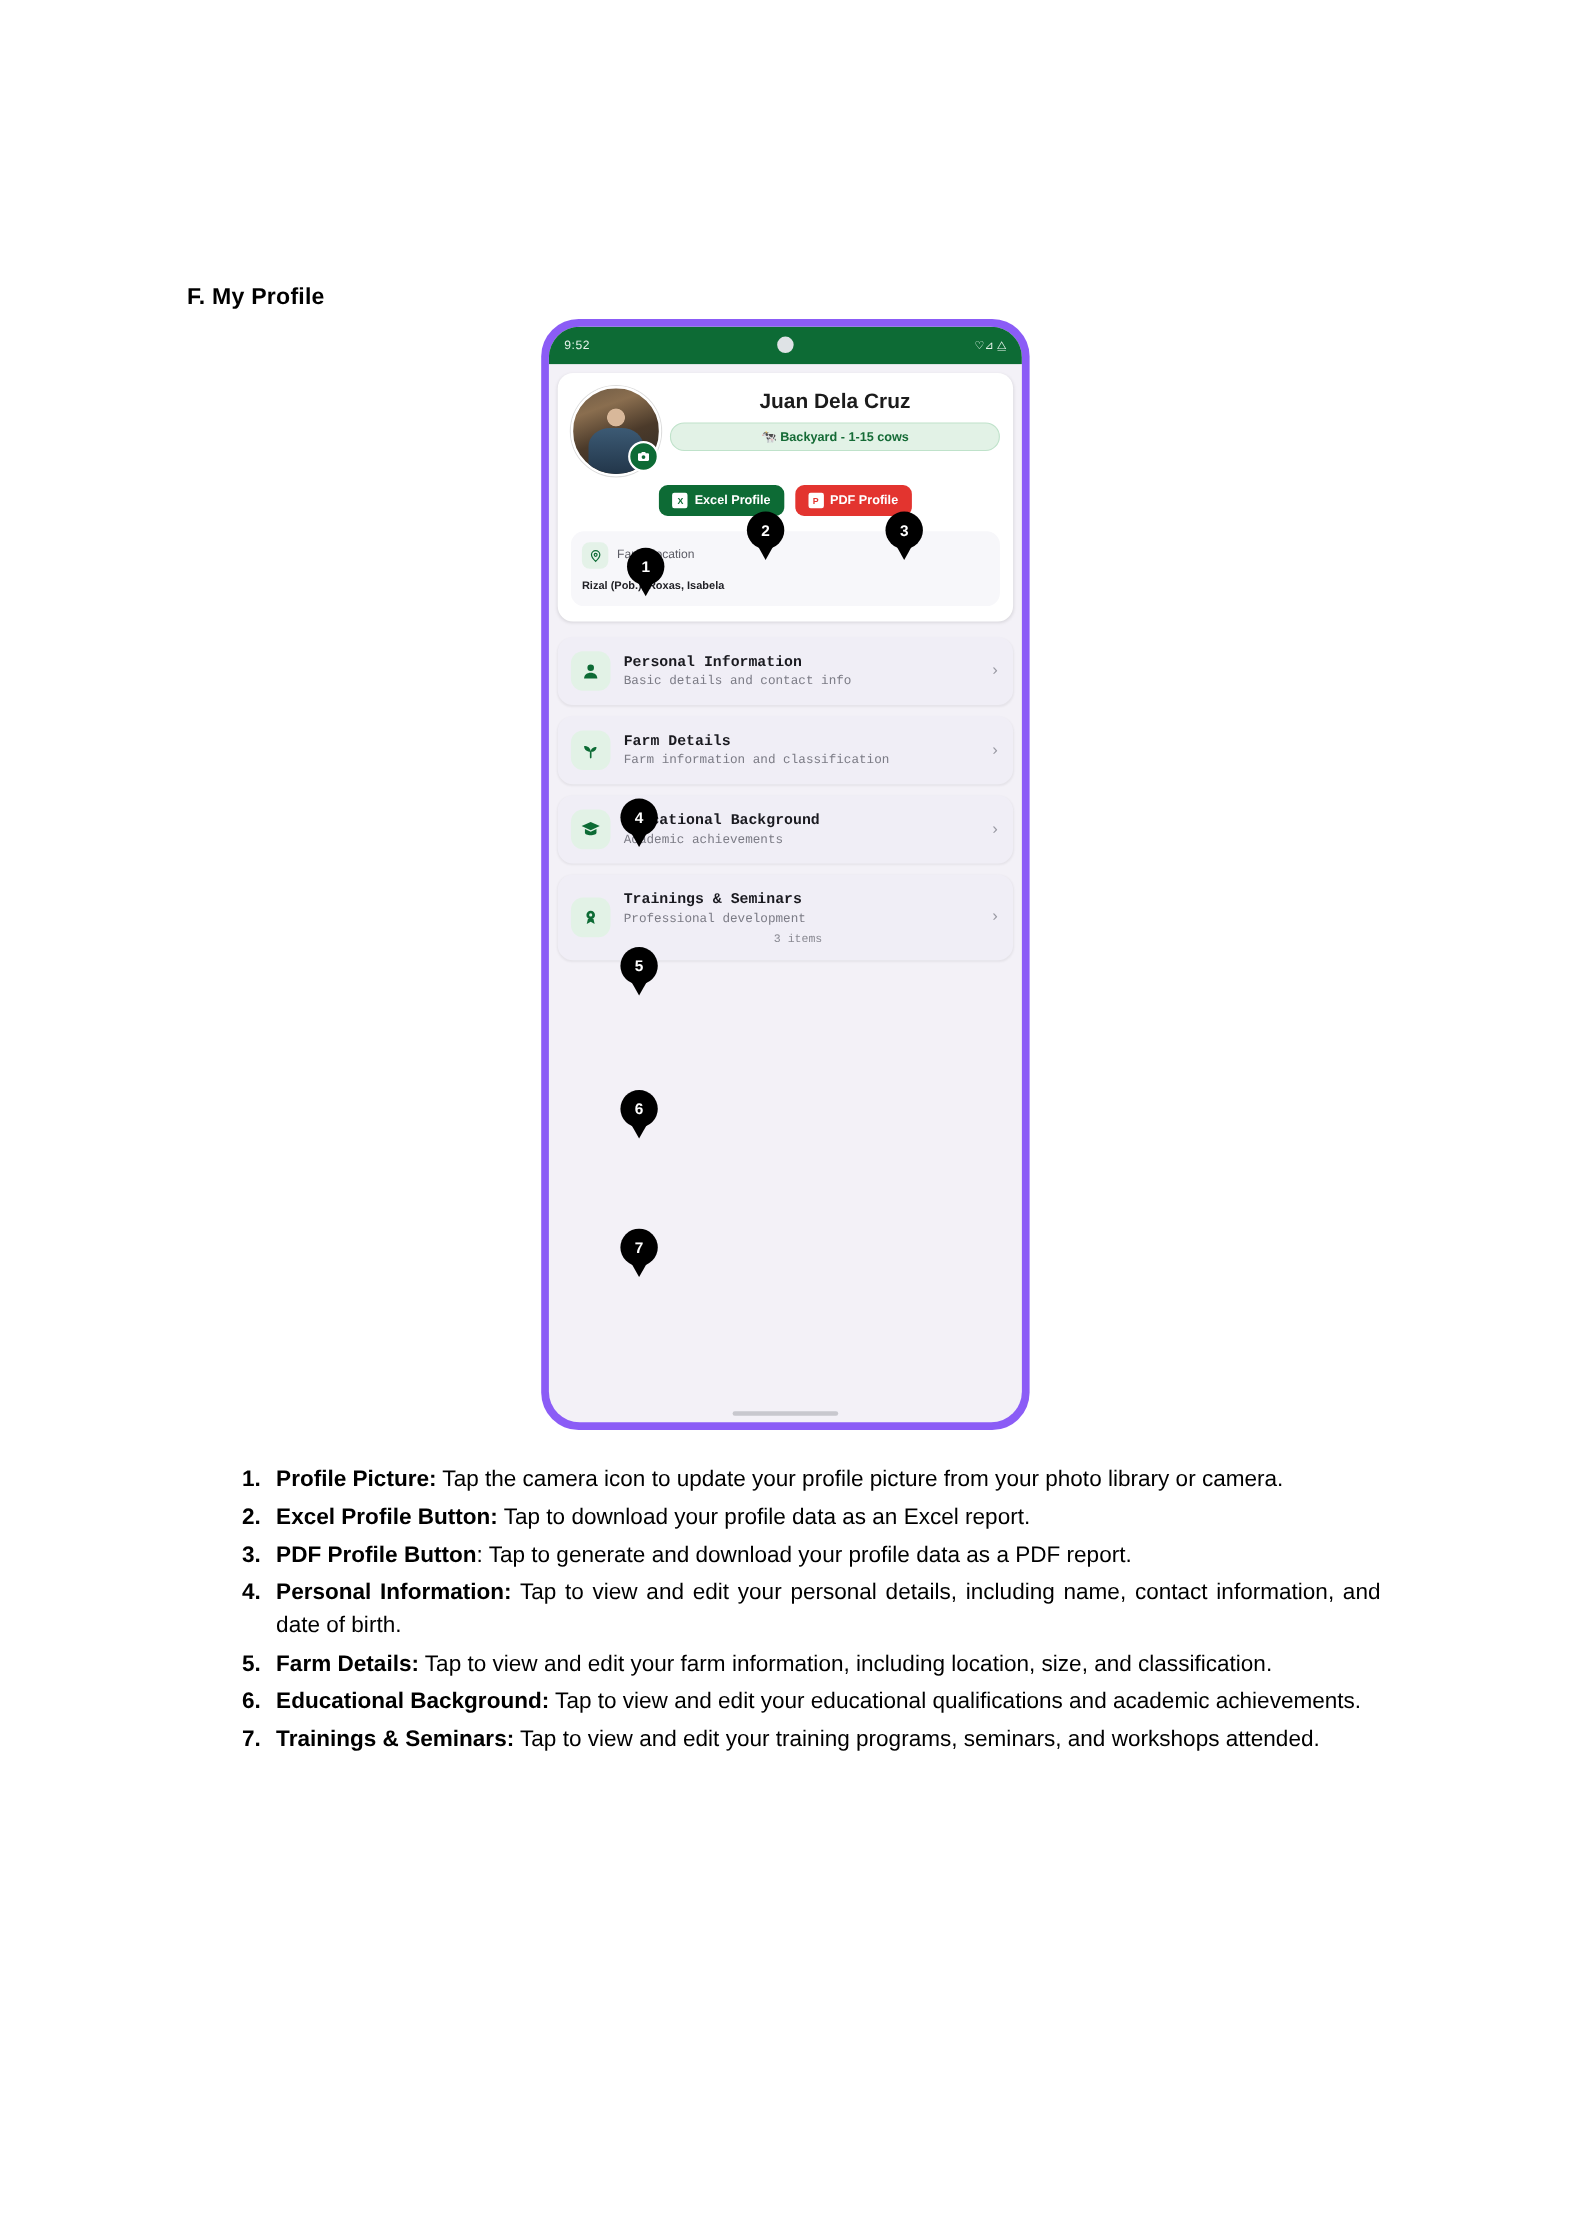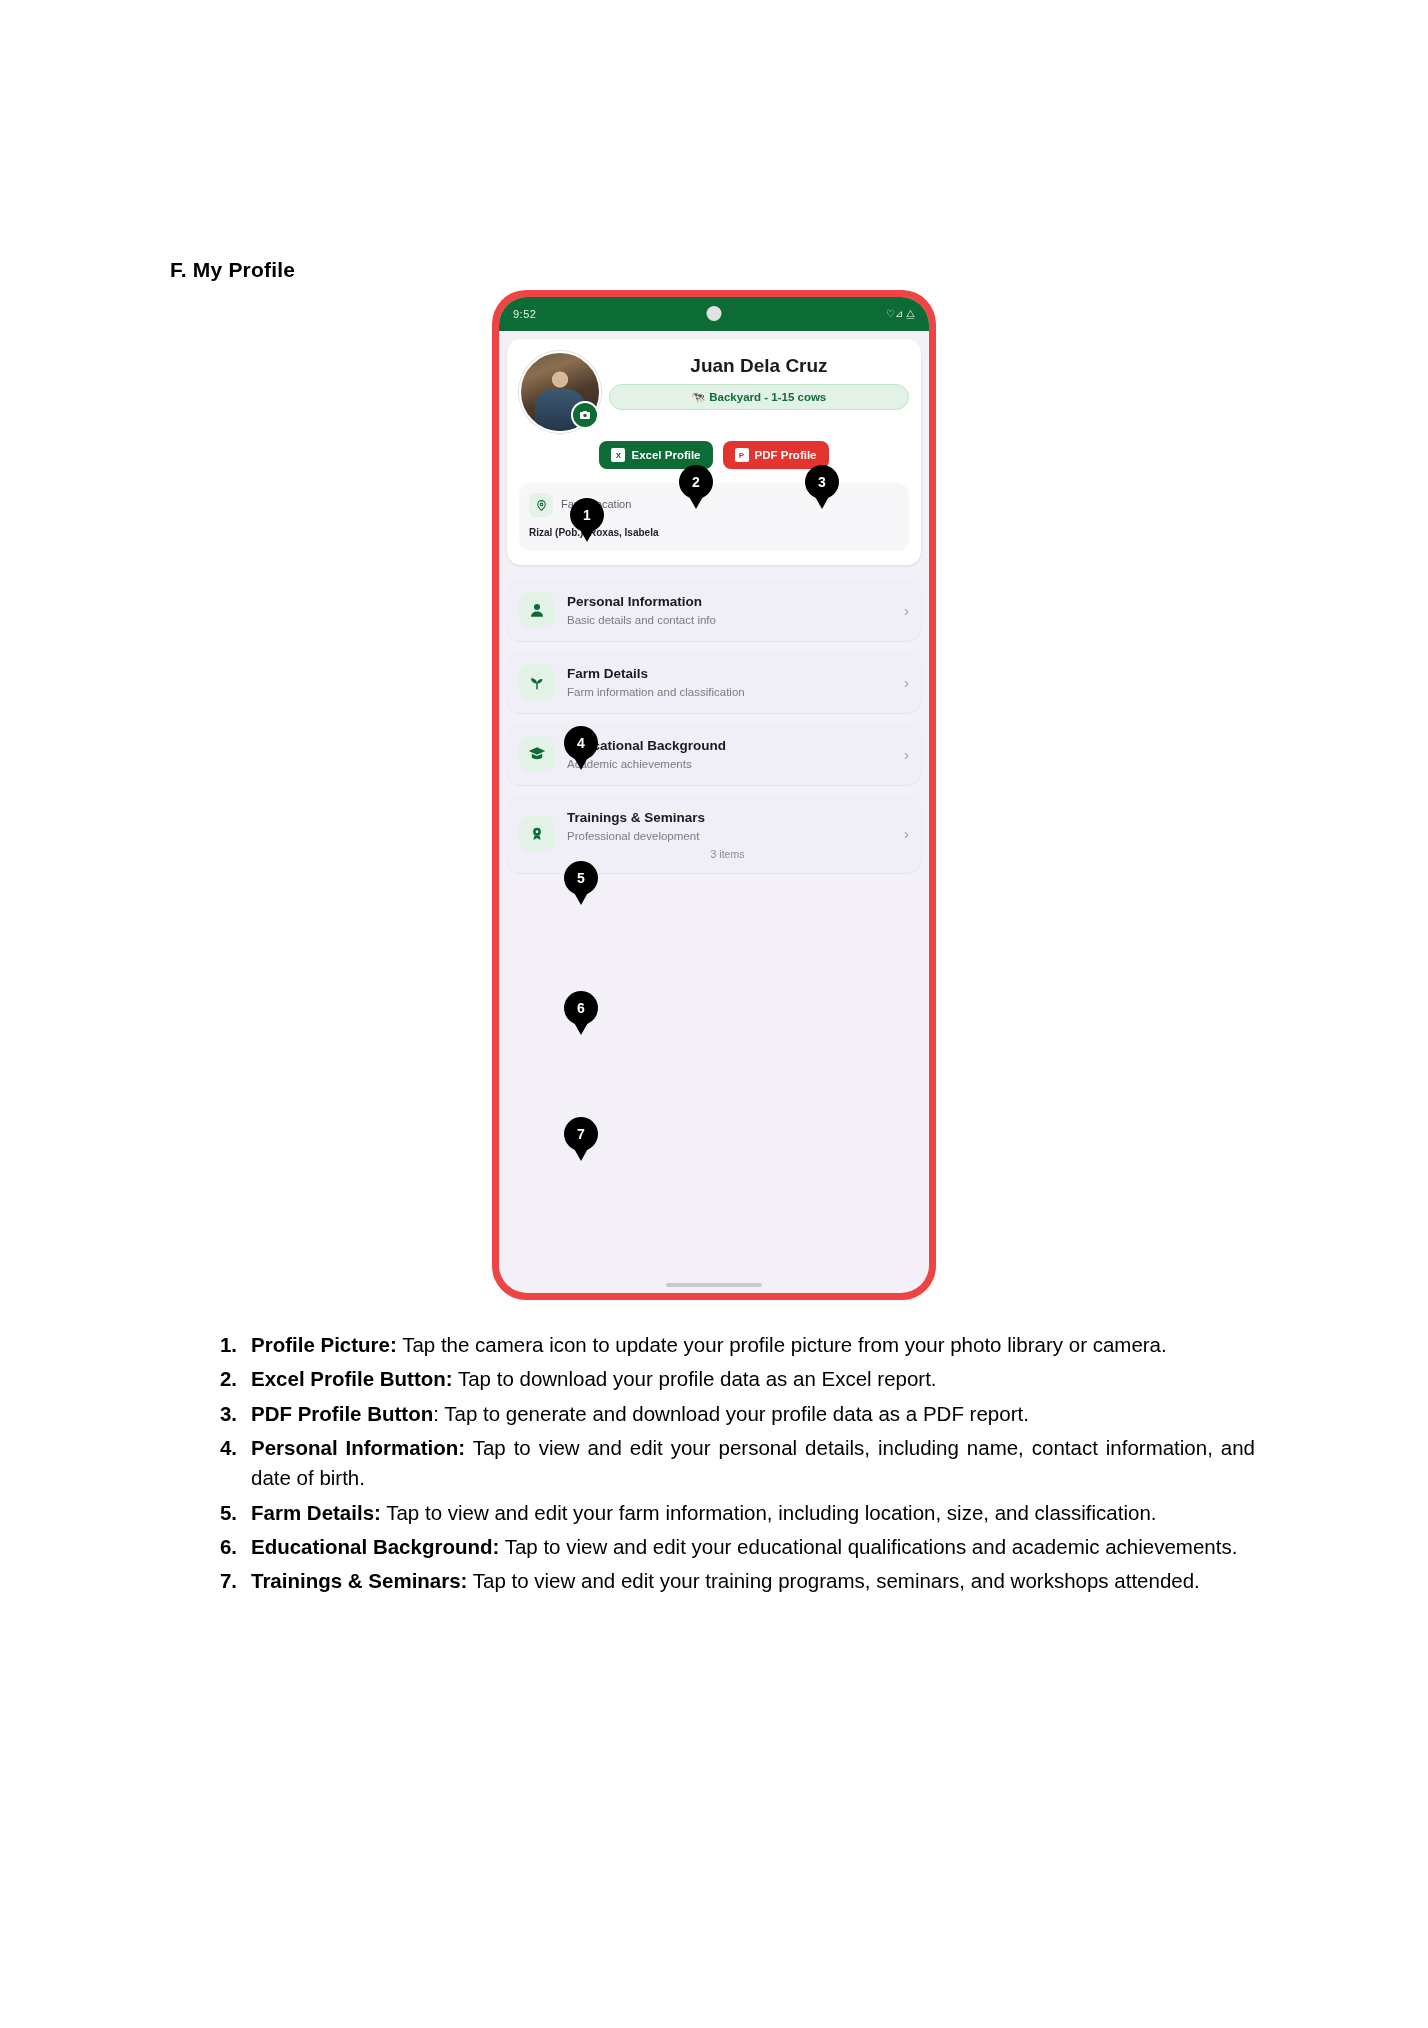--- a/index.html
+++ b/index.html
@@ -30,21 +30,21 @@
     letter-spacing: .2px;
   }
 
   
   .phone {
     position: absolute;
     left: 492px;
     top: 290px;
     width: 444px;
     height: 1010px;
-    background: #ef4444;
+    background: #8b5cf6;
     border-radius: 34px;
     padding: 7px;
     box-sizing: border-box;
   }
   .phone-screen {
     width: 100%;
     height: 100%;
     background: #f3f1f7;
     border-radius: 28px;
     overflow: hidden;
@@ -238,21 +238,21 @@
   }
   .tile-value {
     margin-top: 9px;
     font-size: 10px;
     font-weight: bold;
     color: #1f1f24;
     line-height: 1.3;
   }
 
   
-  .menu-list { margin-top: 14px; display: flex; flex-direction: column; gap: 10px; }
+  .menu-list { margin-top: 14px; display: flex; flex-direction: column; gap: 10px; font-family: Liberation Mono, monospace; }
   .menu-card {
     background: #f0eef6;
     border-radius: 14px;
     padding: 13px 12px;
     display: flex;
     align-items: center;
     gap: 12px;
     box-shadow: 0 1px 2px rgba(0,0,0,.06);
   }
   .menu-ico {

